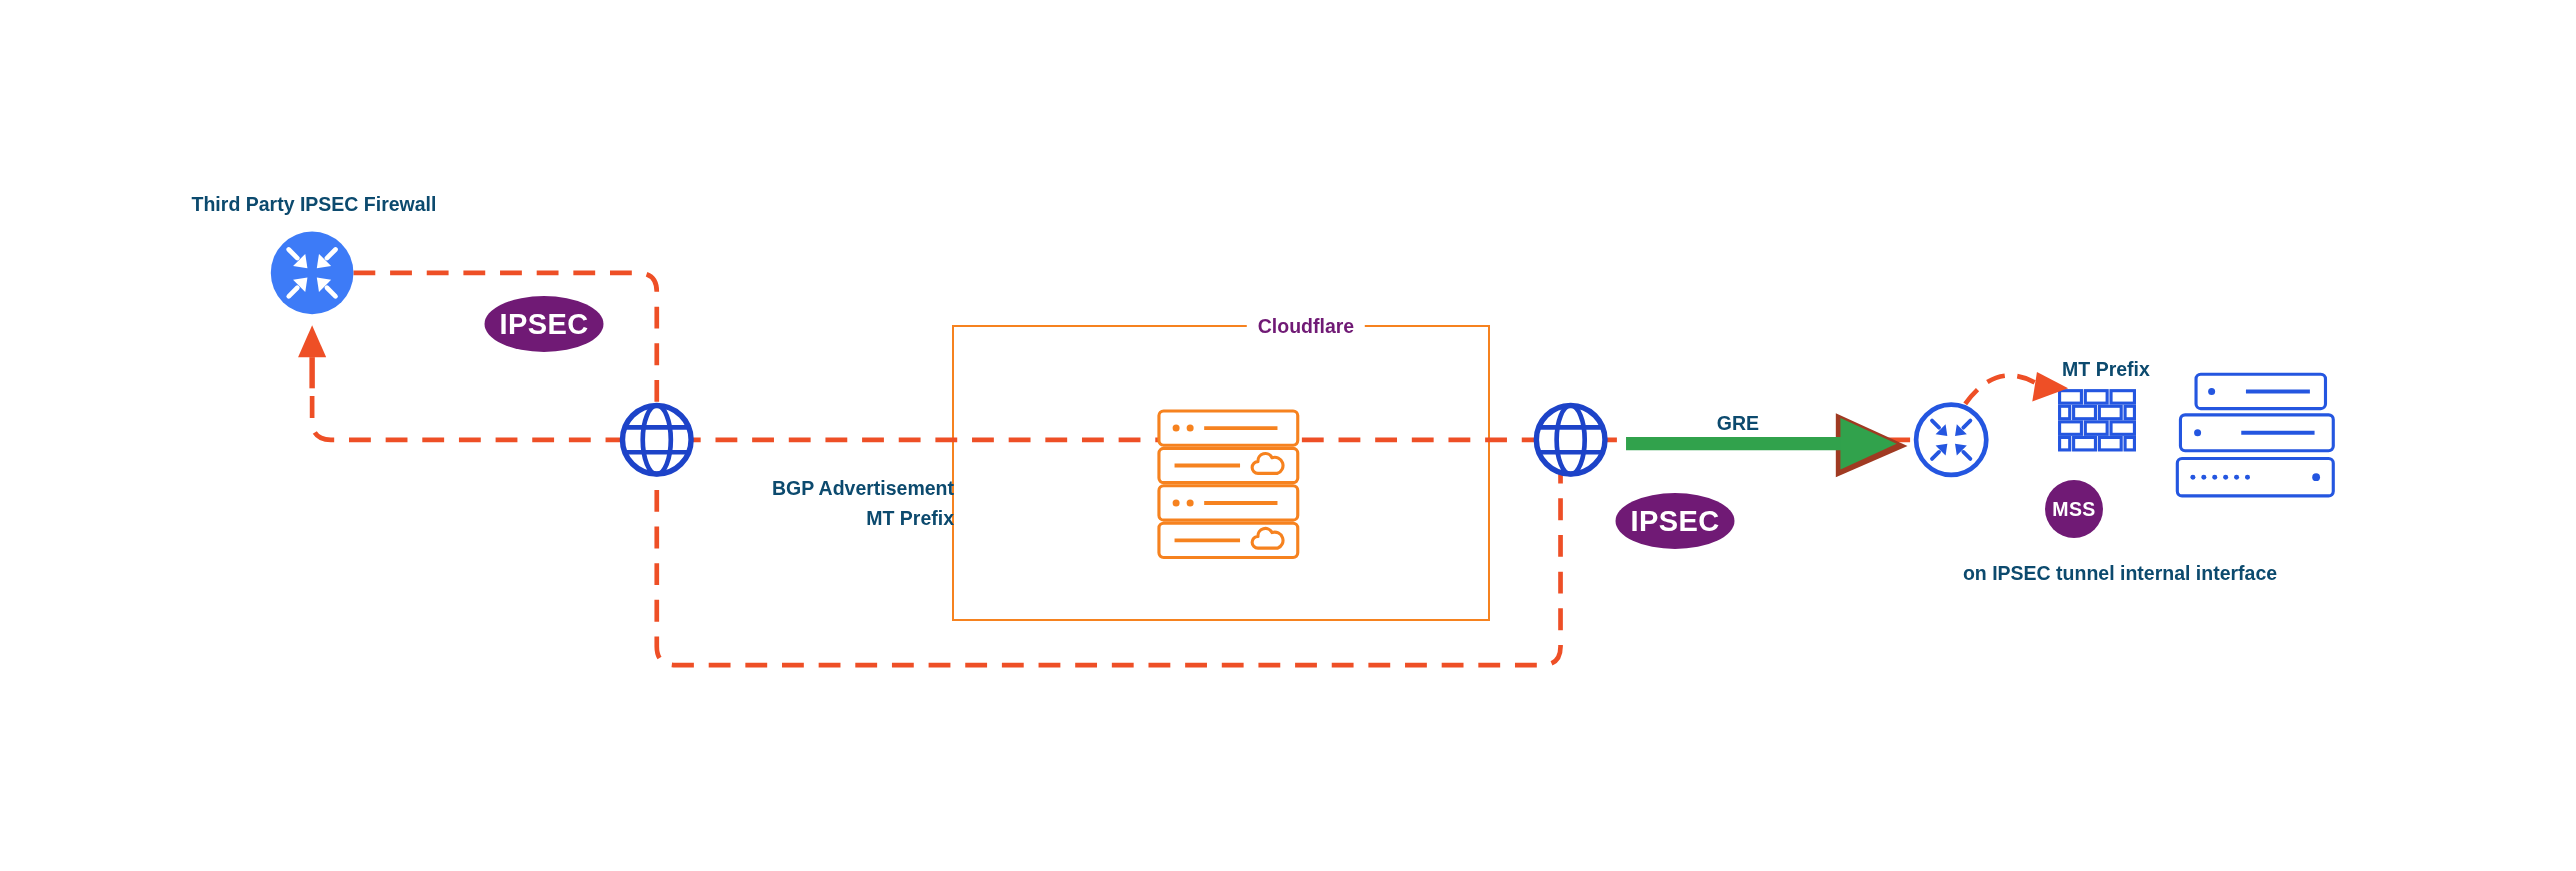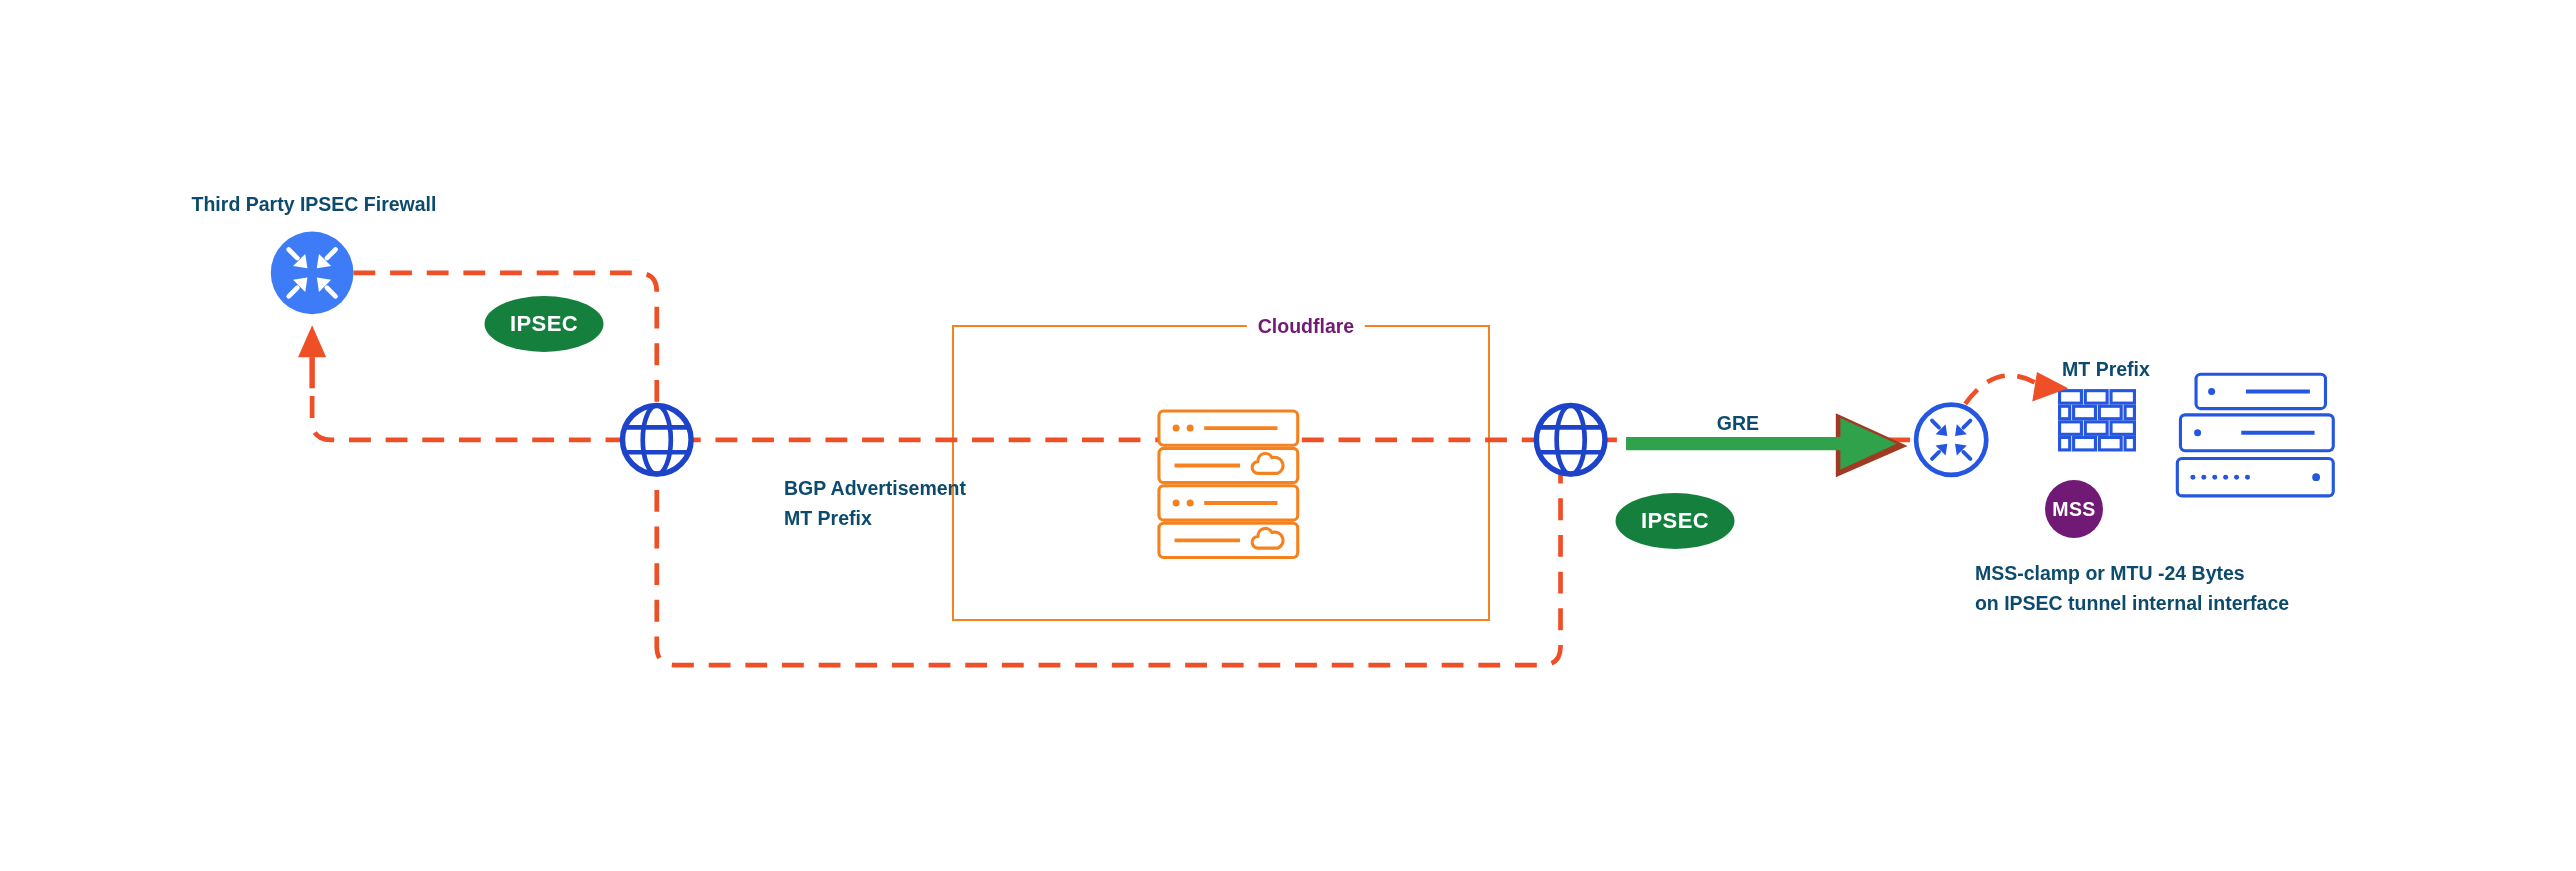--- a/index.html
+++ b/index.html
@@ -1,22 +1,22 @@
 <!DOCTYPE html>
 <html style="font-size:12.5px"><head>
 <meta charset="utf-8">
 <style>
   html,body{margin:0;padding:0;background:#fff;}
   body{font-family:"Liberation Sans","DejaVu Sans",sans-serif;}
   .canvas{position:relative;width:2576px;height:871px;background:#fff;overflow:hidden;}
   .artwork{position:absolute;left:0;top:0;}
   .lbl{position:absolute;font-weight:700;font-size:19.5px;color:#0c4a6e;transform:translateX(-50%);white-space:nowrap;}
-  .lbl2{text-align:left;line-height:30px;margin-left:12px;}
+  .lbl2{text-align:right;line-height:30px;}
   .badge{position:absolute;display:flex;align-items:center;justify-content:center;color:#fff;font-weight:700;transform:translate(-50%,-50%);letter-spacing:0.4px;}
-  .ipsec{width:119px;height:56px;border-radius:50%;background:#15803d;font-size:22px;}
+  .ipsec{width:119px;height:56px;border-radius:50%;background:#701a75;font-size:29px;}
   .mss{width:58px;height:58px;border-radius:50%;background:#701a75;font-size:19.5px;}
   .box{position:absolute;border:2.3px solid;background:transparent;}
   .box-cloudflare{left:952px;top:325px;width:534px;height:292px;border-color:#F6821F;}
   .box-customer{left:1828px;top:325px;width:548px;height:294px;border-color:#2456E0;}
   .legend{position:absolute;top:-12.5px;transform:translateX(-50%);background:#fff;padding:0 11px;font-weight:700;font-size:19.5px;color:#701a75;line-height:22px;white-space:nowrap;}
 </style>
 </head>
 <body>
 
 <div class="canvas">
@@ -147,21 +147,20 @@
   <div class="lbl lbl2" style="left:863px;top:473px;">
     <div>BGP Advertisement</div>
     <div>MT Prefix</div>
   </div>
 
   <div class="lbl" style="left:1738px;top:412px;">GRE</div>
 
   <div class="lbl" style="left:2106px;top:358px;">MT Prefix</div>
 
   <div class="lbl lbl2" style="left:2120px;top:558px;">
-    <div>MSS-clamp or MTU -24 Bytes</div>
     <div>on IPSEC tunnel internal interface</div>
   </div>
 
   <div class="badge ipsec" style="left:544px;top:324px;">IPSEC</div>
   <div class="badge ipsec" style="left:1675px;top:521px;">IPSEC</div>
   <div class="badge mss" style="left:2074px;top:509px;">MSS</div>
 
 </div>
 
 

